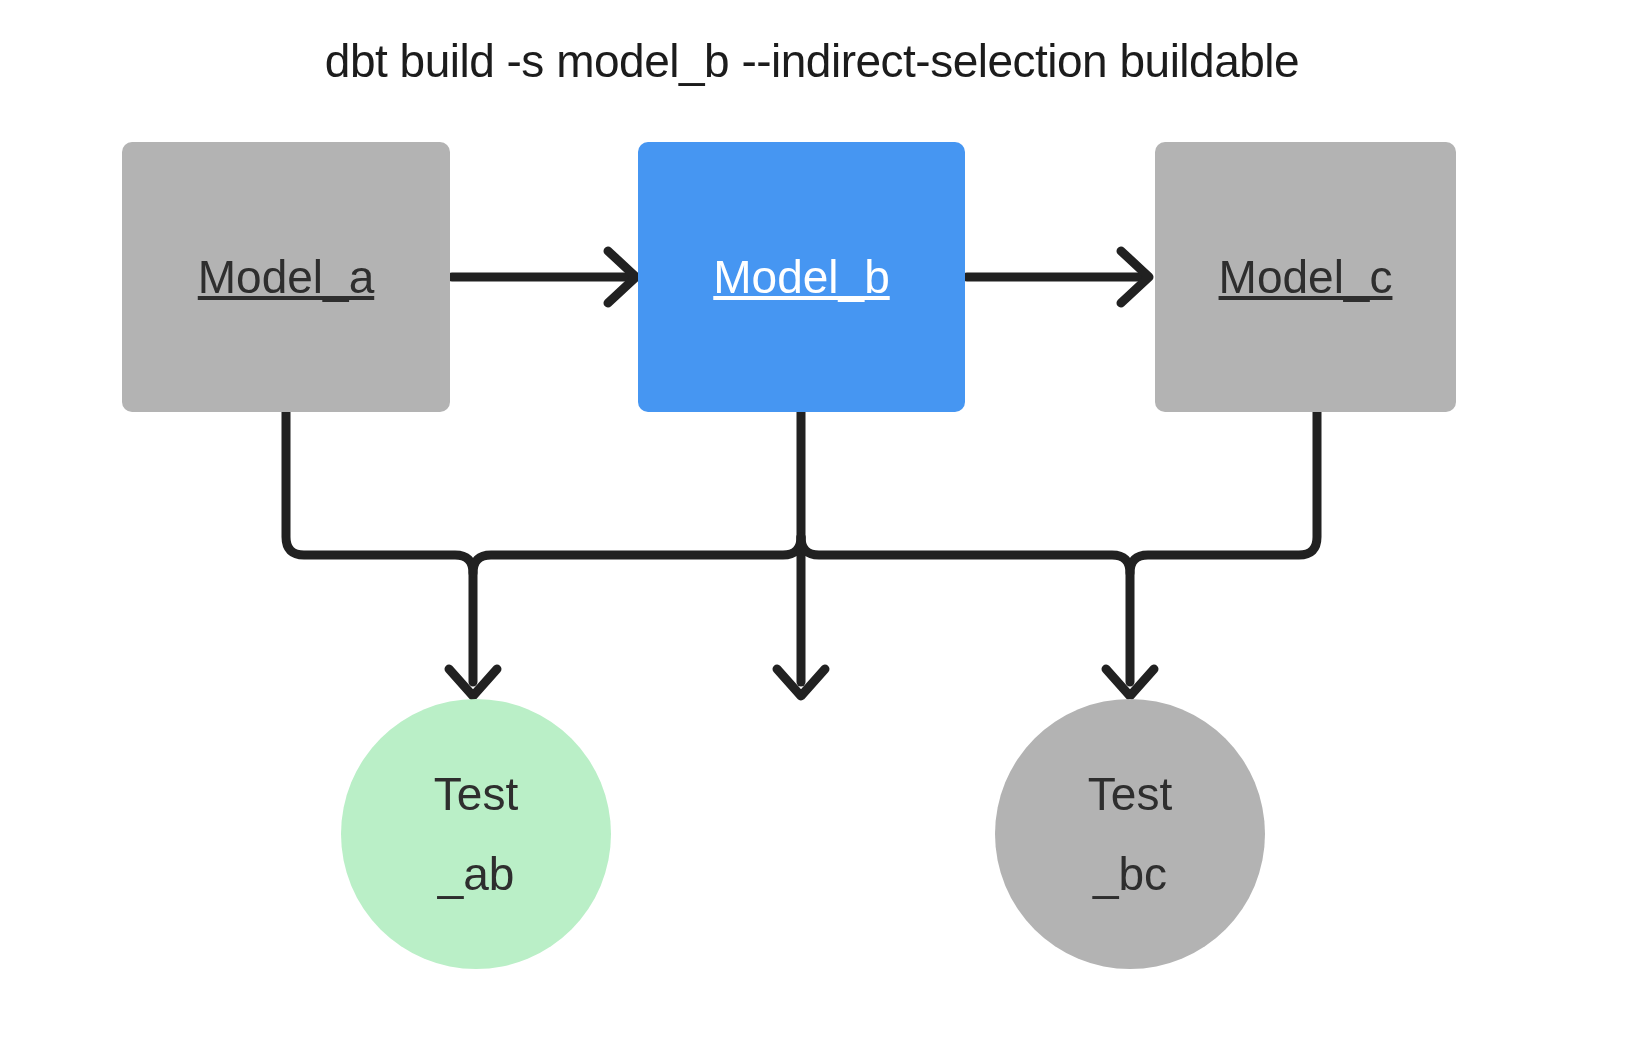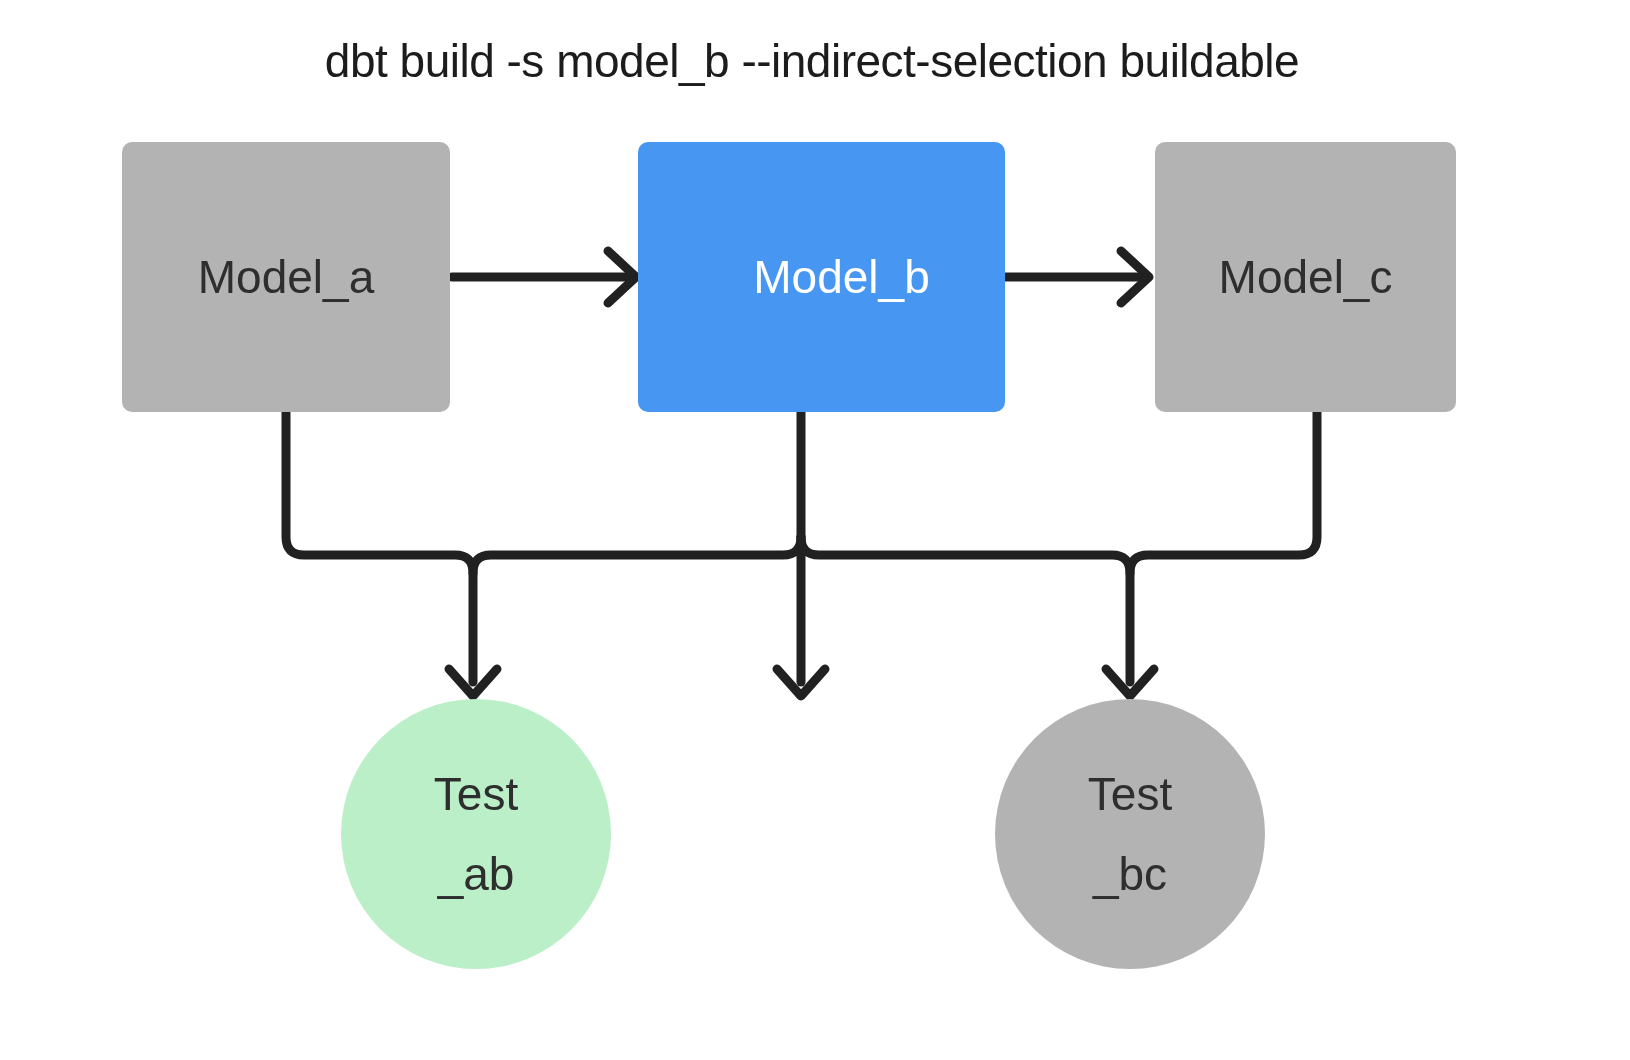--- a/index.html
+++ b/index.html
@@ -44,29 +44,29 @@
     position: absolute;
     top: 142px;
     width: 328px;
     height: 270px;
     border-radius: 10px;
     display: flex;
     align-items: center;
     justify-content: center;
     font-size: 46px;
     white-space: nowrap;
+    text-decoration: underline;
   }
   .model.default {
     background: var(--model-default-fill, #b3b3b3);
     color: var(--model-default-text, #2e2e2e);
   }
   .model.selected {
     background: var(--model-selected-fill, #4696f2);
     color: var(--model-selected-text, #ffffff);
-    padding-left: 40px;
   }
   #model-a { left: 122px; }
   #model-b { left: 638px; width: 327px; }
   #model-c { left: 1155px; width: 301px; }
   .test {
     position: absolute;
     top: 699px;
     width: 270px;
     height: 270px;
     border-radius: 50%;

